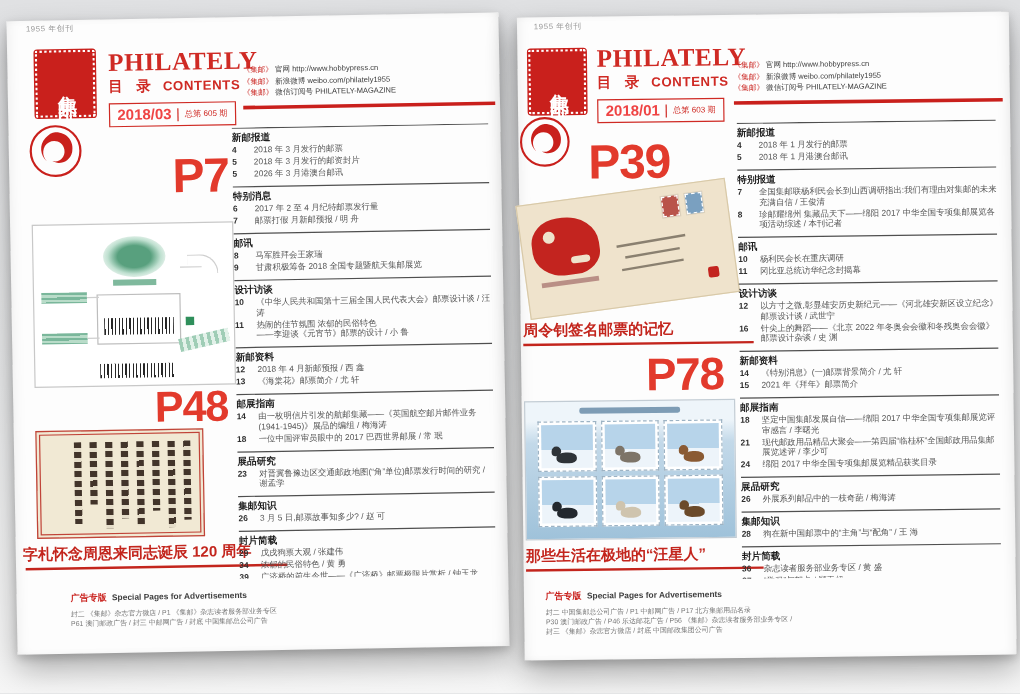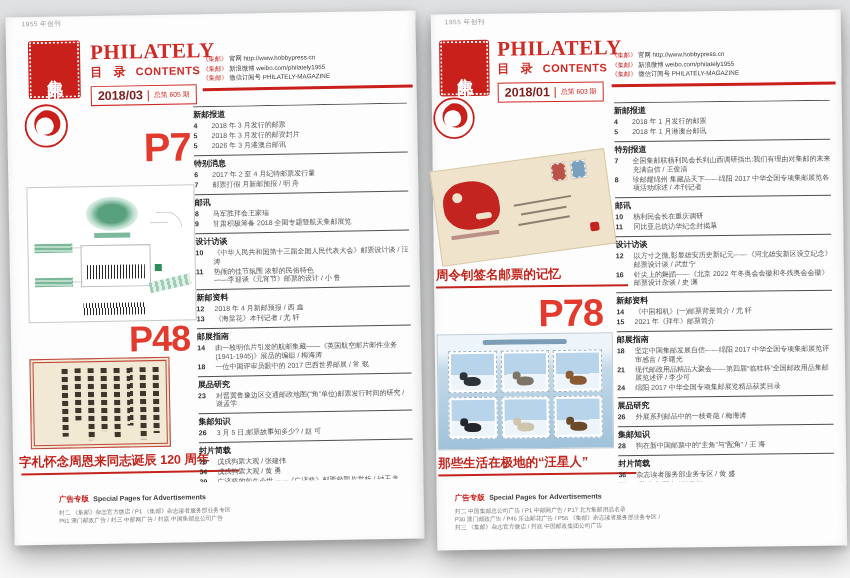--- a/index.html
+++ b/index.html
@@ -20,21 +20,21 @@
   .stamp-logo span{color:#fff;font-weight:bold;font-size:16px;writing-mode:vertical-rl;
     letter-spacing:3px;font-family:"Liberation Serif",serif;}
   .mast-mid{position:absolute;width:120px;}
   .mag-title{font-family:"Liberation Serif",serif;font-weight:bold;font-size:21px;
     color:#cf2a24;letter-spacing:.5px;line-height:22px;}
   .mag-sub{display:flex;gap:6px;align-items:baseline;color:#cf2a24;margin-top:1px;}
   .mag-sub .cn{font-weight:bold;font-size:12px;letter-spacing:4px;}
   .mag-sub .en{font-weight:bold;font-size:11px;letter-spacing:.5px;}
   .issue-box{margin-top:5px;border:1.5px solid #cf2a24;display:inline-flex;align-items:center;
     gap:5px;padding:2px 6px;}
-  .issue-box .issue{font-weight:bold;font-size:12.5px;color:#7f1d1d;}
+  .issue-box .issue{font-weight:bold;font-size:12.5px;color:#ef4444;}
   .issue-box .sep{width:1px;height:11px;background:#cf2a24;}
   .issue-box .serial{font-size:6.8px;color:#cf2a24;white-space:nowrap;}
   .contact{position:absolute;}
   .contact-line{font-size:6.3px;line-height:9.5px;color:#3c3c3c;white-space:nowrap;overflow:hidden;}
   .contact-line .pfx{color:#c9201c;}
   .red-rule{height:3.5px;background:#c9201c;margin-top:5px;}
 
   
   .round-logo{position:absolute;}
 
@@ -236,21 +236,21 @@
           </div>
         </div>
         <div class="toc-section">
           <div class="toc-head">新邮资料</div>
           <div class="toc-row">
             <span class="pg">12</span>
             <span class="tx">2018 年 4 月新邮预报 / 西 鑫</span>
           </div>
           <div class="toc-row">
             <span class="pg">13</span>
-            <span class="tx">《海棠花》本刊记者 / 尤 轩</span>
+            <span class="tx">《海棠花》邮票简介 / 尤 轩</span>
           </div>
         </div>
         <div class="toc-section">
           <div class="toc-head">邮展指南</div>
           <div class="toc-row">
             <span class="pg">14</span>
             <span class="tx">由一枚明信片引发的航邮集藏——《英国航空邮片邮件业务(1941-1945)》展品的编组 / 梅海涛</span>
           </div>
           <div class="toc-row">
             <span class="pg">18</span>
@@ -272,21 +272,21 @@
           </div>
         </div>
         <div class="toc-section">
           <div class="toc-head">封片简载</div>
           <div class="toc-row">
             <span class="pg">29</span>
             <span class="tx">戊戌狗票大观 / 张建伟</span>
           </div>
           <div class="toc-row">
             <span class="pg">34</span>
-            <span class="tx">戊戌狗票大观 / 黄 勇</span>
+            <span class="tx">浓郁的民俗特色 / 黄 勇</span>
           </div>
           <div class="toc-row">
             <span class="pg">39</span>
             <span class="tx">广济桥的前生今世——《广济桥》邮票极限片赏析 / 钟玉龙</span>
           </div>
         </div>
       </aside>
 
     <footer class="ads" style="left:45px;top:471px;width:310px;">
       <div class="ads-title">
@@ -336,20 +336,21 @@
       <div class="red-rule"></div>
     </div>
 
     <div class="round-logo" style="left:0px;top:82px;">
       <svg width="44" height="44" viewBox="0 0 50 50">
         <circle cx="25" cy="25" r="22.5" fill="none" stroke="#c9201c" stroke-width="2"></circle>
         <path d="M25 8 C36 8 42 17 40 26 C38 35 28 38 22 34 C28 36 34 31 33 24 C32 17 25 14 19 17 C13 20 12 29 17 34 C11 29 10 19 16 13 C19 10 22 8 25 8 Z" fill="#c9201c"></path>
       </svg>
     </div>
 
+    <div class="pnum" style="left:58px;top:102px;font-size:40px;">P39</div>
 
     <div class="envelope" style="left:2px;top:146px;width:176px;height:96px;transform:rotate(-7deg);">
       <div class="papercut"></div>
       <div class="pc-label"></div>
       <div class="stmp" style="right:40px;top:8px;width:14px;height:17px;background:#b9534a;"></div>
       <div class="stmp" style="right:20px;top:8px;width:14px;height:17px;background:#7aa0c0;"></div>
       <div class="hw" style="left:78px;top:42px;width:58px;"></div>
       <div class="hw" style="left:84px;top:52px;width:46px;"></div>
       <div class="hw" style="left:80px;top:62px;width:52px;"></div>
       <div class="seal" style="right:14px;bottom:14px;"></div>
@@ -438,21 +439,21 @@
           </div>
           <div class="toc-row">
             <span class="pg">16</span>
             <span class="tx">针尖上的舞蹈——《北京 2022 年冬奥会会徽和冬残奥会会徽》邮票设计杂谈 / 史 渊</span>
           </div>
         </div>
         <div class="toc-section">
           <div class="toc-head">新邮资料</div>
           <div class="toc-row">
             <span class="pg">14</span>
-            <span class="tx">《中国相机》(一)邮票背景简介 / 尤 轩</span>
+            <span class="tx">《特别消息》(一)邮票背景简介 / 尤 轩</span>
           </div>
           <div class="toc-row">
             <span class="pg">15</span>
             <span class="tx">2021 年《拜年》邮票简介</span>
           </div>
         </div>
         <div class="toc-section">
           <div class="toc-head">邮展指南</div>
           <div class="toc-row">
             <span class="pg">18</span>

